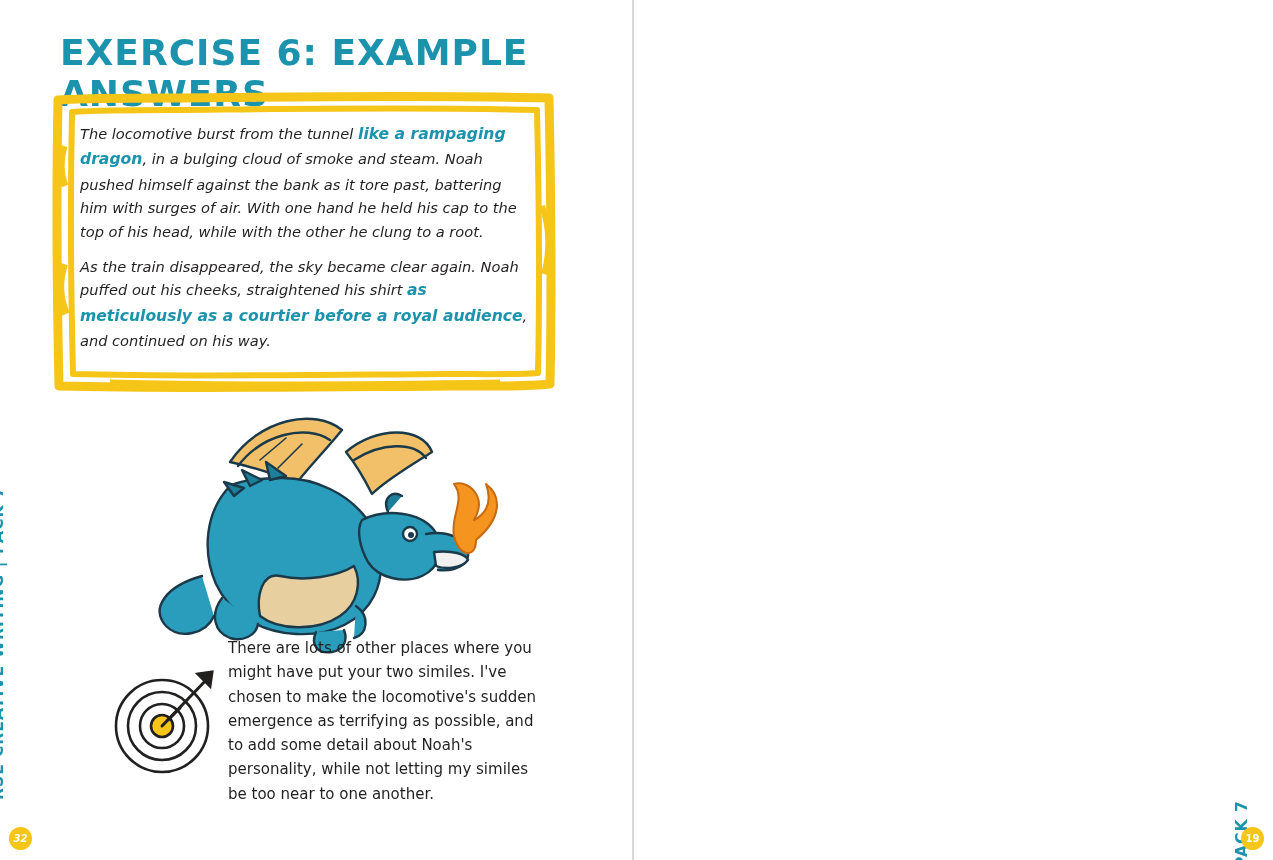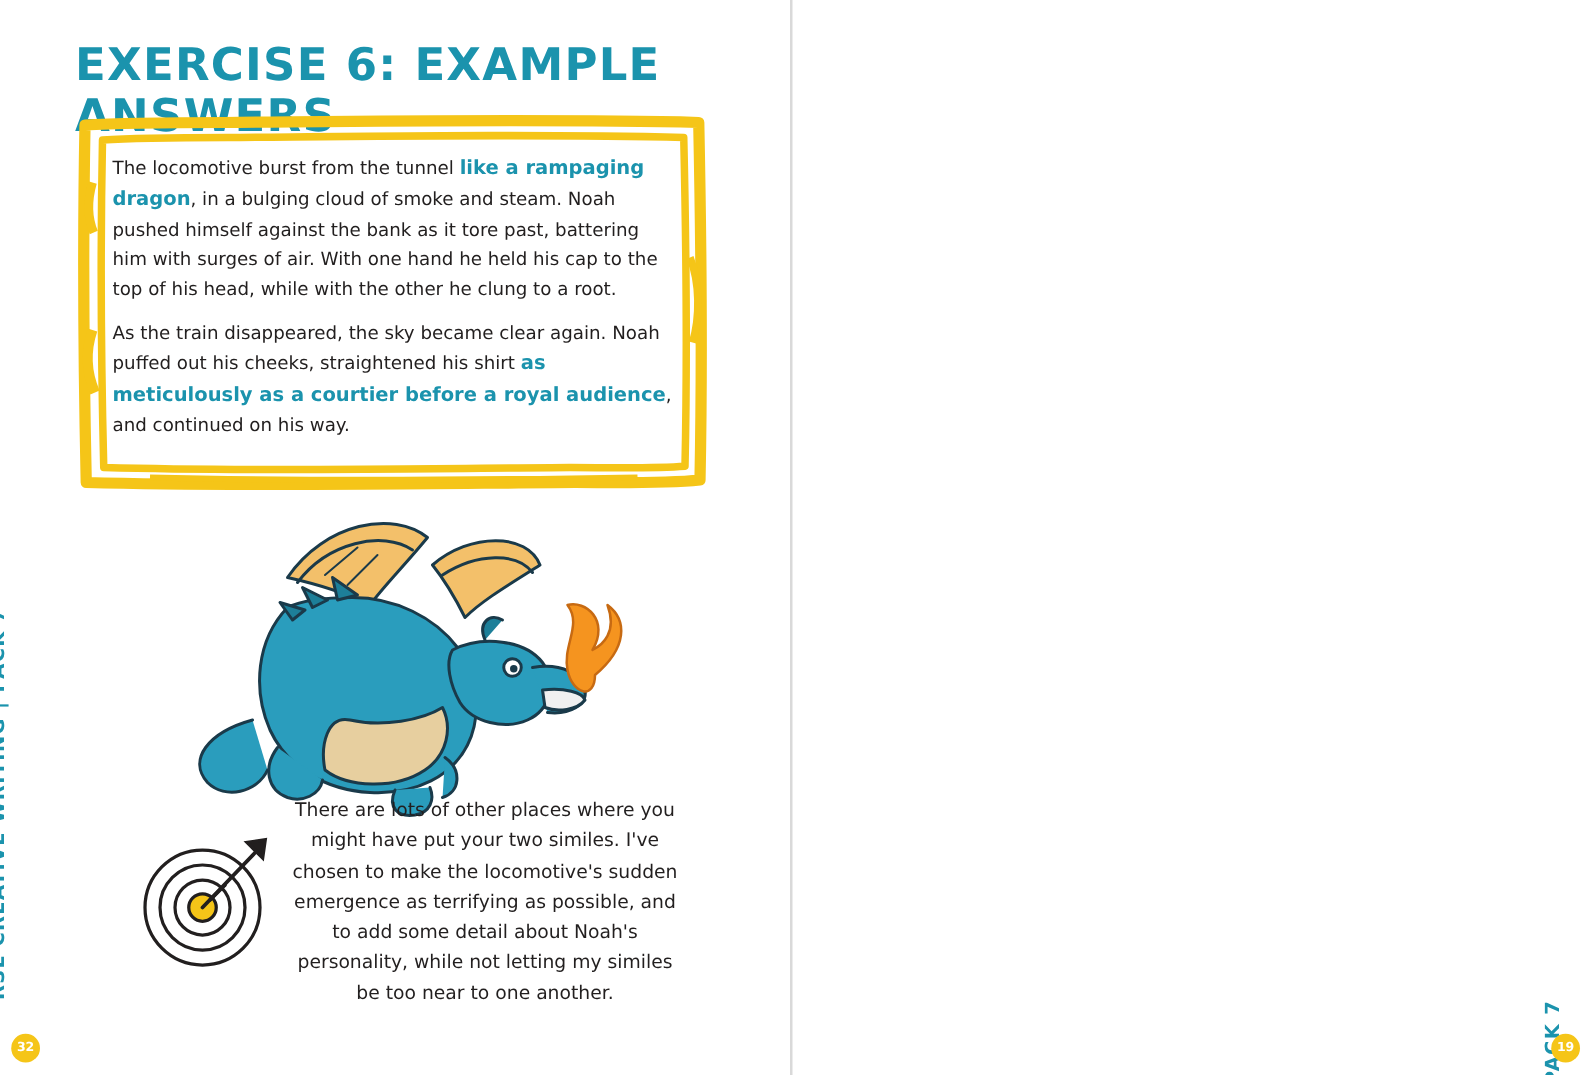--- a/index.html
+++ b/index.html
@@ -49,21 +49,21 @@
 
   
   .page-badge {
     position: absolute; bottom: 10px;
     width: 23px; height: 23px; border-radius: 50%;
     background: #f5c518;
     color: #ffffff; font-size: 10px; font-weight: bold;
     display: flex; align-items: center; justify-content: center;
     font-family: "DejaVu Sans", sans-serif;
   }
-  .badge-left { left: 9px; }
+  .badge-left { left: 9px; font-style: italic; }
   .badge-right { right: 9px; }
 
   
   .headline {
     position: absolute; left: 60px; top: 32px;
     font-size: 36px; color: #1b93ad;
     font-family: "DejaVu Sans", sans-serif;
     font-weight: bold;
     letter-spacing: 1px;
     font-variant: small-caps;
@@ -89,41 +89,41 @@
     color: #1b93ad;
     font-weight: bold;
     font-size: 1.07em;
   }
 
   
   .target-text {
     position: absolute; left: 228px; top: 636px; width: 320px;
     font-family: "DejaVu Sans", sans-serif;
     font-size: 15px; line-height: 1.62;
-    color: #221f1f; text-align: center;
+    color: #221f1f; 
   }
 
   .illus { position: absolute; }
 </style>
 </head>
 <body>
 
 <div class="spread">
 
   <div class="gutter"></div>
 
   <div class="page page-left">
 
     <div class="sidebar-text sidebar-left">RSL CREATIVE WRITING  |  PACK 7</div>
 
     <div class="page-badge badge-left">32</div>
 
     <h1 class="headline">Exercise 6: Example Answers</h1>
 
-    <div class="ybox-wrap" style="left:60px; top:86px; width:510px; height:320px;">
+    <div class="ybox-wrap" style="left:50px; top:86px; width:510px; height:320px;font-style:italic;">
       <svg class="frame" width="510" height="320" viewBox="0 0 510 320" aria-hidden="true">
 
         <path d="M8,14 C6,120 7,210 9,300 C120,303 260,301 400,300 C430,300 470,301 500,298
                  C502,200 501,110 499,12 C380,9 240,11 120,12 C80,12 40,12 8,14 Z" fill="none" stroke="#f5c518" stroke-width="9" stroke-linejoin="round"></path>
 
         <path d="M22,26 C20,124 21,208 23,288 C130,291 262,289 396,288 C424,288 462,289 488,287
                  C490,196 489,112 487,24 C372,21 238,23 122,24 C84,24 50,24 22,26 Z" fill="none" stroke="#f5c518" stroke-width="6" stroke-linejoin="round"></path>
 
         <path d="M14,60 C10,74 10,88 15,100" fill="none" stroke="#f5c518" stroke-width="7"></path>
         <path d="M14,178 C8,196 9,212 16,228" fill="none" stroke="#f5c518" stroke-width="8"></path>

